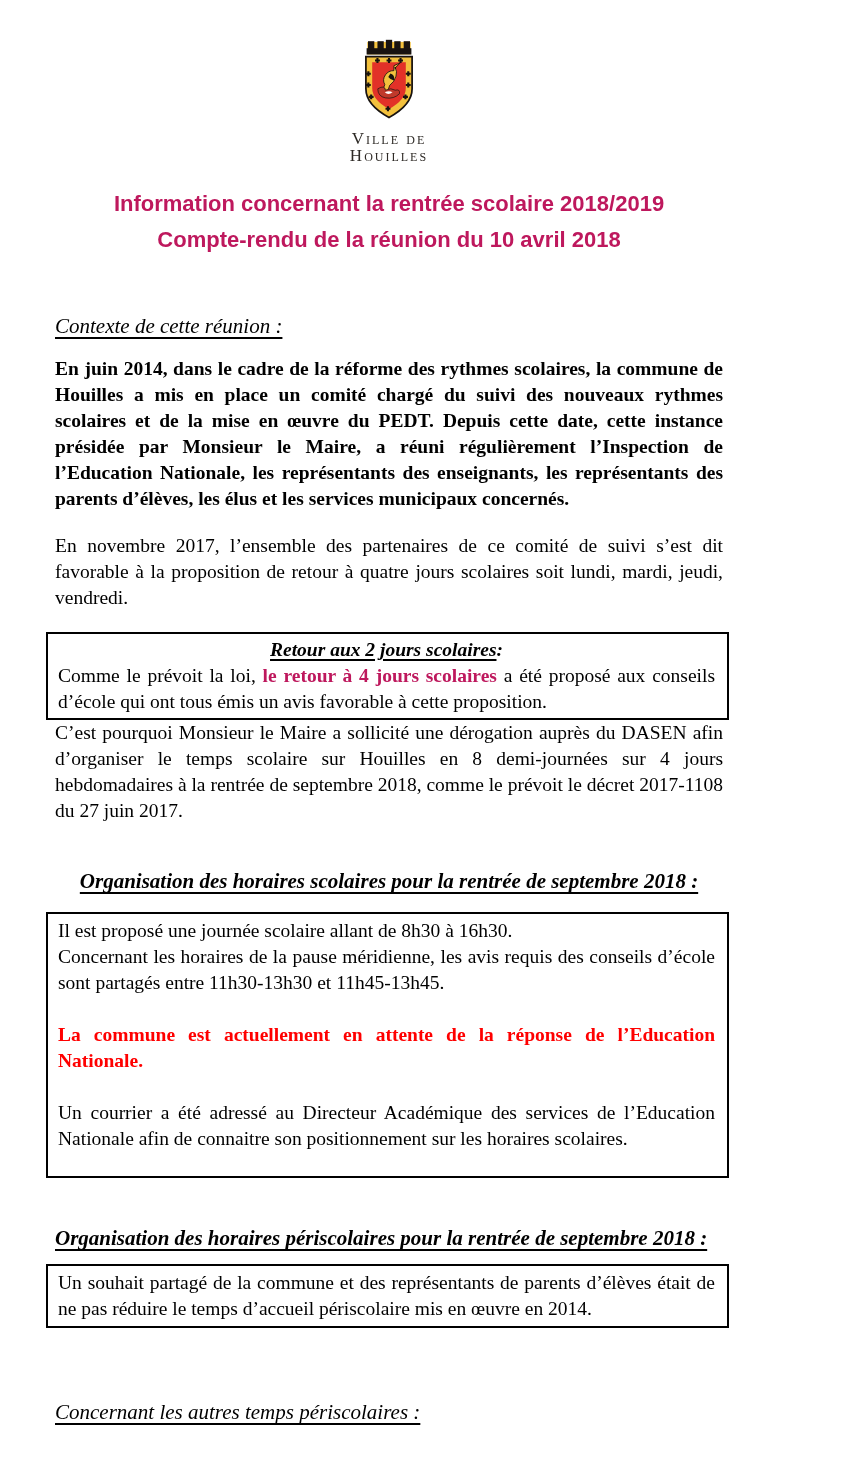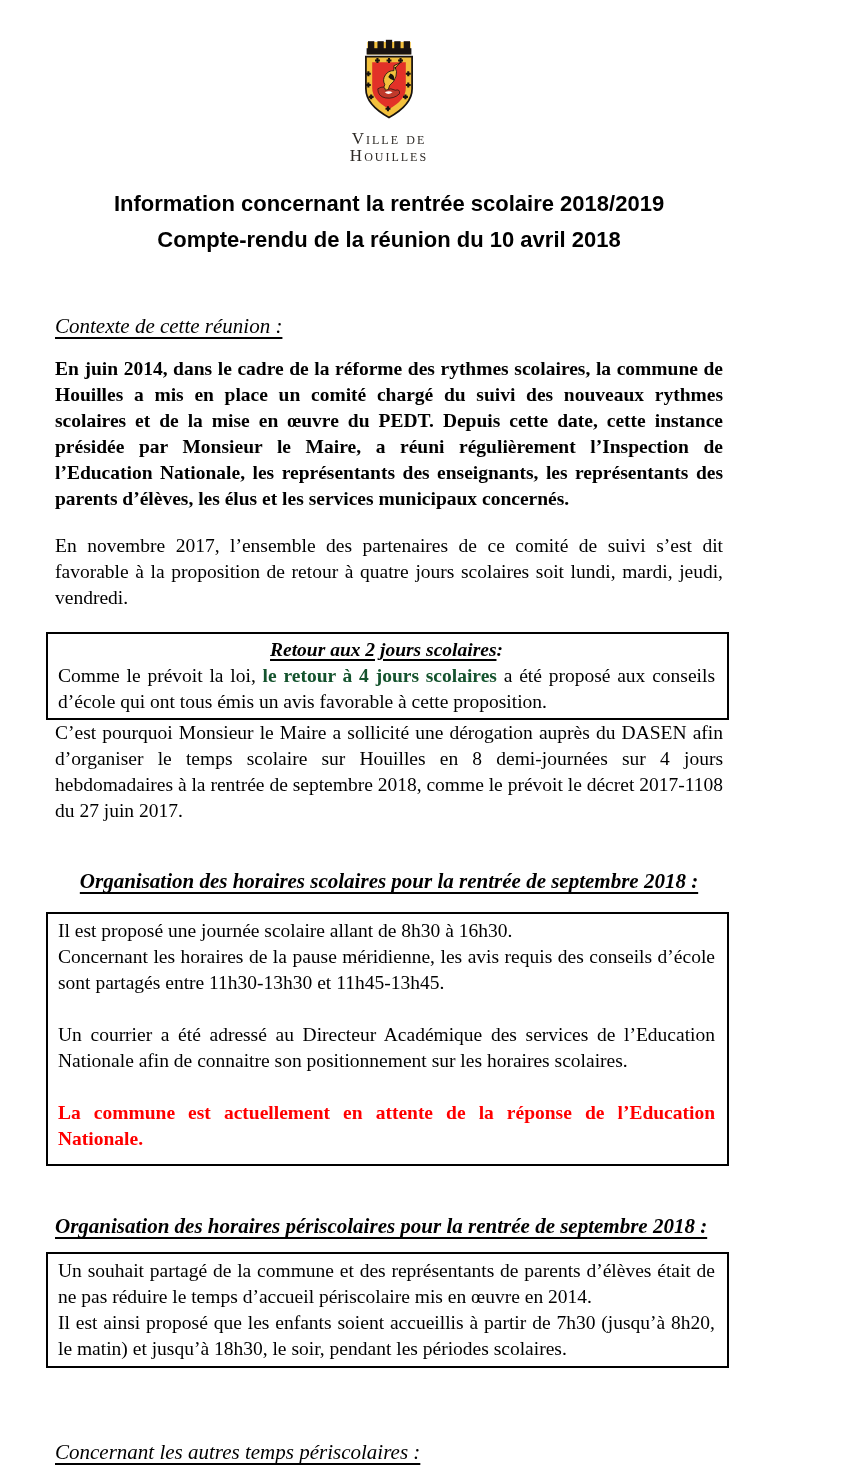--- a/index.html
+++ b/index.html
@@ -27,21 +27,21 @@
     color: #2e2a26;
   }
   
   .doc-title {
     margin-top: 28px;
     text-align: center;
     font-family: "Liberation Sans", sans-serif;
     font-weight: bold;
     font-size: 22px;
     line-height: 24px;
-    color: #000000;
+    color: #be185d;
   }
   .doc-title .t2 { margin-top: 12px; }
   
   .h-italic {
     margin: 0;
     margin-top: 60px;
     font-style: italic;
     font-weight: normal;
     font-size: 21px;
     line-height: 28px;
@@ -73,21 +73,21 @@
     margin-right: -6px;
     padding: 3px 12px 3px 10px;
   }
   .box1 { margin-top: 21px; }
   .box1-heading { text-align: center; font-weight: bold; font-style: italic; }
   .box1-heading .u {
     text-decoration: underline;
     text-underline-offset: 3px;
     text-decoration-thickness: 2px;
   }
-  .box2 { margin-top: 17px; padding-top: 4px; padding-bottom: 12px; }
+  .box2 { margin-top: 17px; padding-top: 4px; padding-bottom: 24px; }
   .box3 { margin-top: 12px; padding-top: 4px; padding-bottom: 4px; }
   .gap-above { margin-top: 26px; }
   .mt-scol   { margin-top: 43px; }
   .mt-peri   { margin-top: 46px; }
   .mt-autres { margin-top: 70px; }
   .red-bold { font-weight: bold; }
 </style>
 </head>
 <body>
 
@@ -143,37 +143,36 @@
 
   <p class="just para1">En juin 2014, dans le cadre de la réforme des rythmes scolaires, la commune de Houilles a mis en place un comité chargé du suivi des nouveaux rythmes scolaires et de la mise en œuvre du PEDT. Depuis cette date, cette instance présidée par Monsieur le Maire, a réuni régulièrement l’Inspection de l’Education Nationale, les représentants des enseignants, les représentants des parents d’élèves, les élus et les services municipaux concernés.</p>
 
   <p class="just para2">En novembre 2017, l’ensemble des partenaires de ce comité de suivi s’est dit favorable à la proposition de retour à quatre jours scolaires soit lundi, mardi, jeudi, vendredi.</p>
 
   <div class="tbox box1">
     <div class="box1-heading">
       <span class="u">Retour aux 2 jours scolaires</span><span>:</span>
     </div>
     <p class="just">
-      <span>Comme le prévoit la loi, </span><span class="red-bold" style="color:#14532d">le retour à 4 jours scolaires</span><span> a été proposé aux conseils d’école qui ont tous émis un avis favorable à cette proposition.</span>
+      <span>Comme le prévoit la loi, </span><span class="red-bold" style="color:#be185d">le retour à 4 jours scolaires</span><span> a été proposé aux conseils d’école qui ont tous émis un avis favorable à cette proposition.</span>
     </p>
   </div>
 
   <p class="just para3">C’est pourquoi Monsieur le Maire a sollicité une dérogation auprès du DASEN afin d’organiser le temps scolaire sur Houilles en 8 demi-journées sur 4 jours hebdomadaires à la rentrée de septembre 2018, comme le prévoit le décret 2017-1108 du 27 juin 2017.</p>
 
   <h2 class="h-bolditalic h-center mt-scol">Organisation des horaires scolaires pour la rentrée de septembre 2018 :</h2>
 
   <div class="tbox box2">
     <p class="just">Il est proposé une  journée scolaire allant de 8h30 à 16h30.</p>
     <p class="just">Concernant les horaires de la pause méridienne, les avis requis des conseils d’école sont partagés entre 11h30-13h30 et 11h45-13h45.</p>
+    <p class="just gap-above red-bold" style="color:#ff0000">La commune est actuellement en attente de la réponse de l’Education Nationale.</p>
     <p class="just gap-above">Un courrier a été adressé au Directeur Académique des services de l’Education Nationale afin de connaitre son positionnement sur les horaires scolaires.</p>
-    <p class="just gap-above red-bold" style="color:#ff0000">La commune est actuellement en attente de la réponse de l’Education Nationale.</p>
   </div>
 
   <h2 class="h-bolditalic mt-peri">Organisation des horaires périscolaires pour la rentrée de septembre 2018 :</h2>
 
   <div class="tbox box3">
     <p class="just">Un souhait partagé de la commune et des représentants de parents d’élèves était de ne pas réduire le temps d’accueil périscolaire mis en œuvre en 2014.</p>
-    <p class="just">Il est ainsi proposé que les enfants soient accueillis à partir de 7h30 (jusqu’à 8h20, le matin) et jusqu’à 18h30, le soir, pendant les périodes scolaires.</p>
   </div>
 
   <h2 class="h-italic mt-autres">Concernant les autres temps périscolaires :</h2>
 
 </div>
 
 </body></html>

